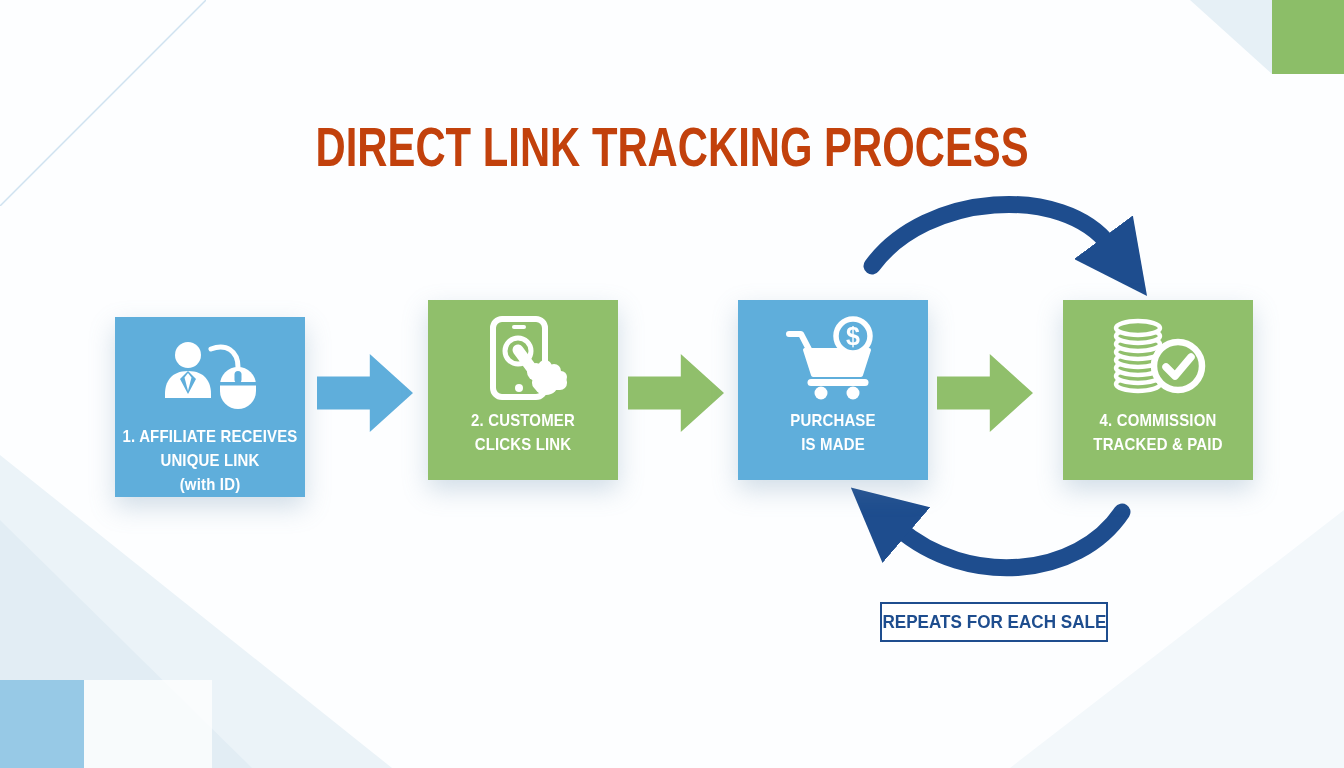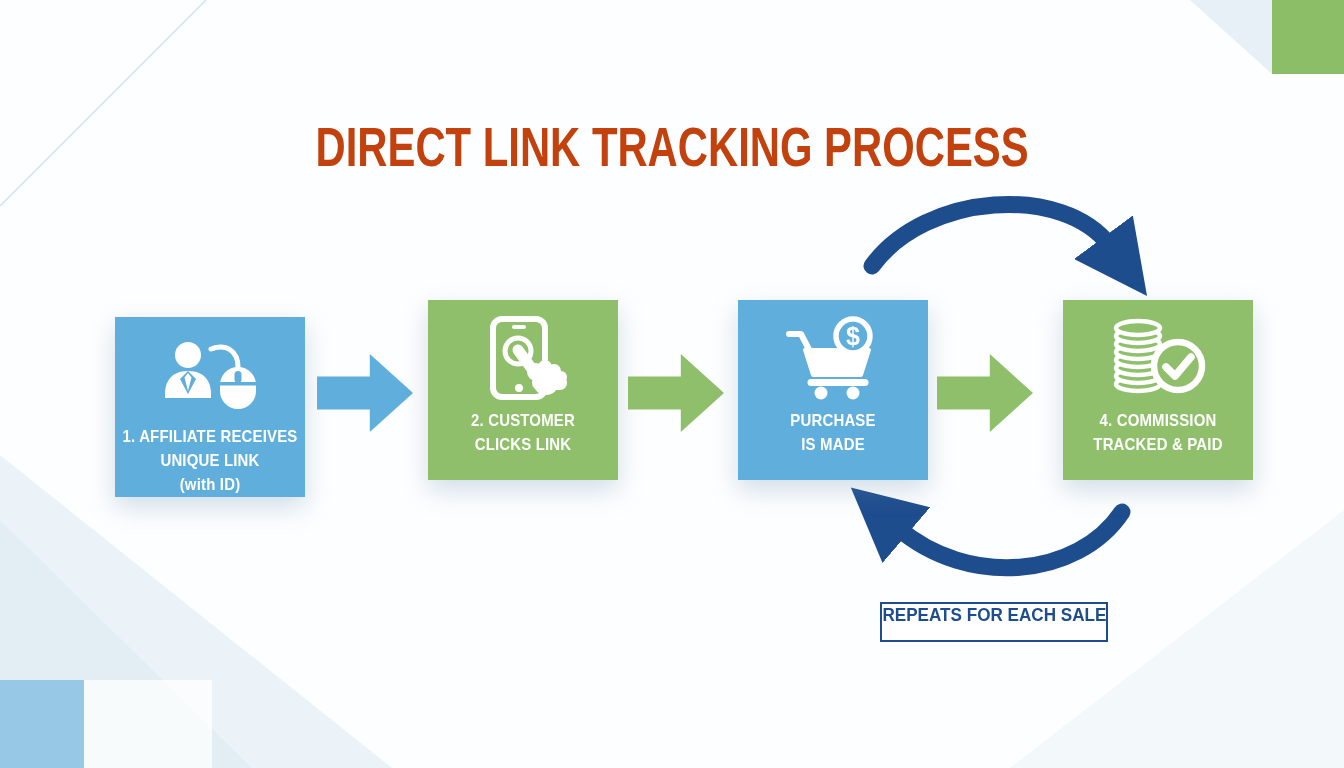--- a/index.html
+++ b/index.html
@@ -67,21 +67,21 @@
 
   
   .curve { position:absolute; z-index:1; }
   .curve-top { left:848px; top:178px; }
   .curve-bottom { left:822px; top:470px; }
 
   
   .repeats-box {
     position:absolute; z-index:2; left:880px; top:602px; width:228px; height:40px;
     border:2.5px solid #1e4d8e; box-sizing:border-box; background:rgba(255,255,255,.92);
-    display:flex; justify-content:center;
+    display:flex; align-items:center; justify-content:center;
   }
   .repeats-box span {
     display:inline-block; color:#1e4d8e; font-weight:bold; font-size:19px;
     white-space:nowrap; transform:scaleX(.9); transform-origin:center;
   }
 </style>
 </head>
 <body>
 
 <div class="canvas">

